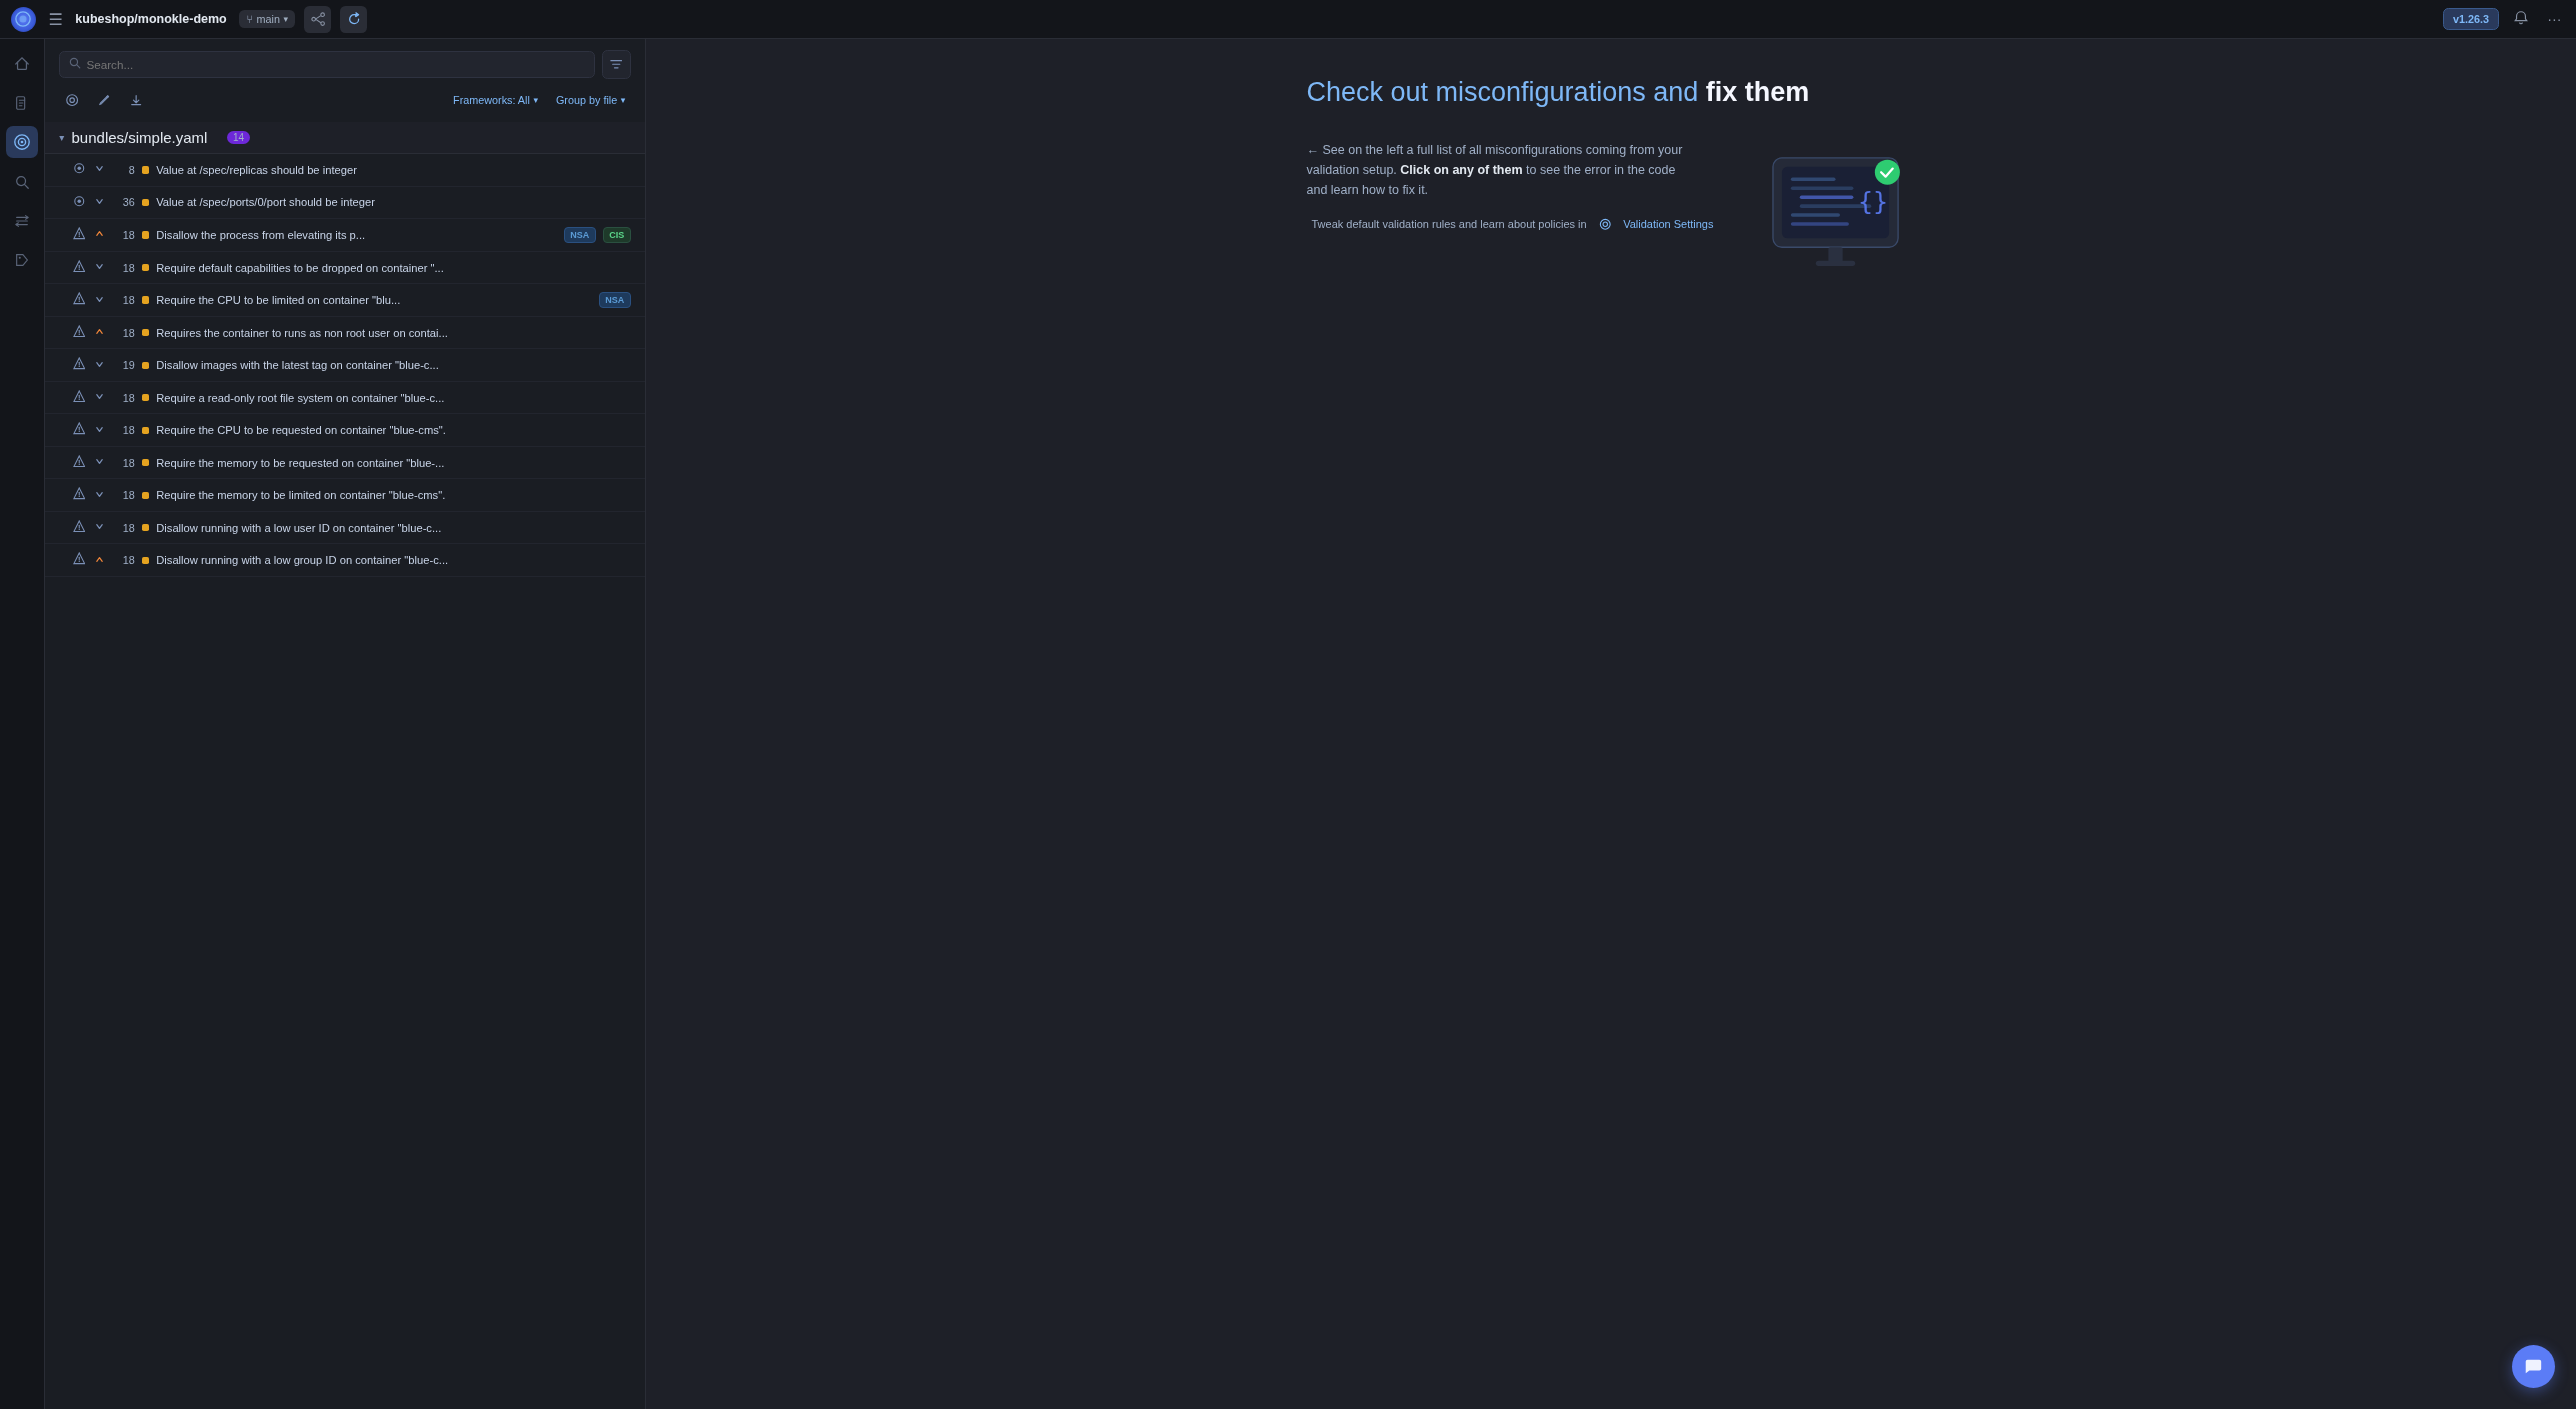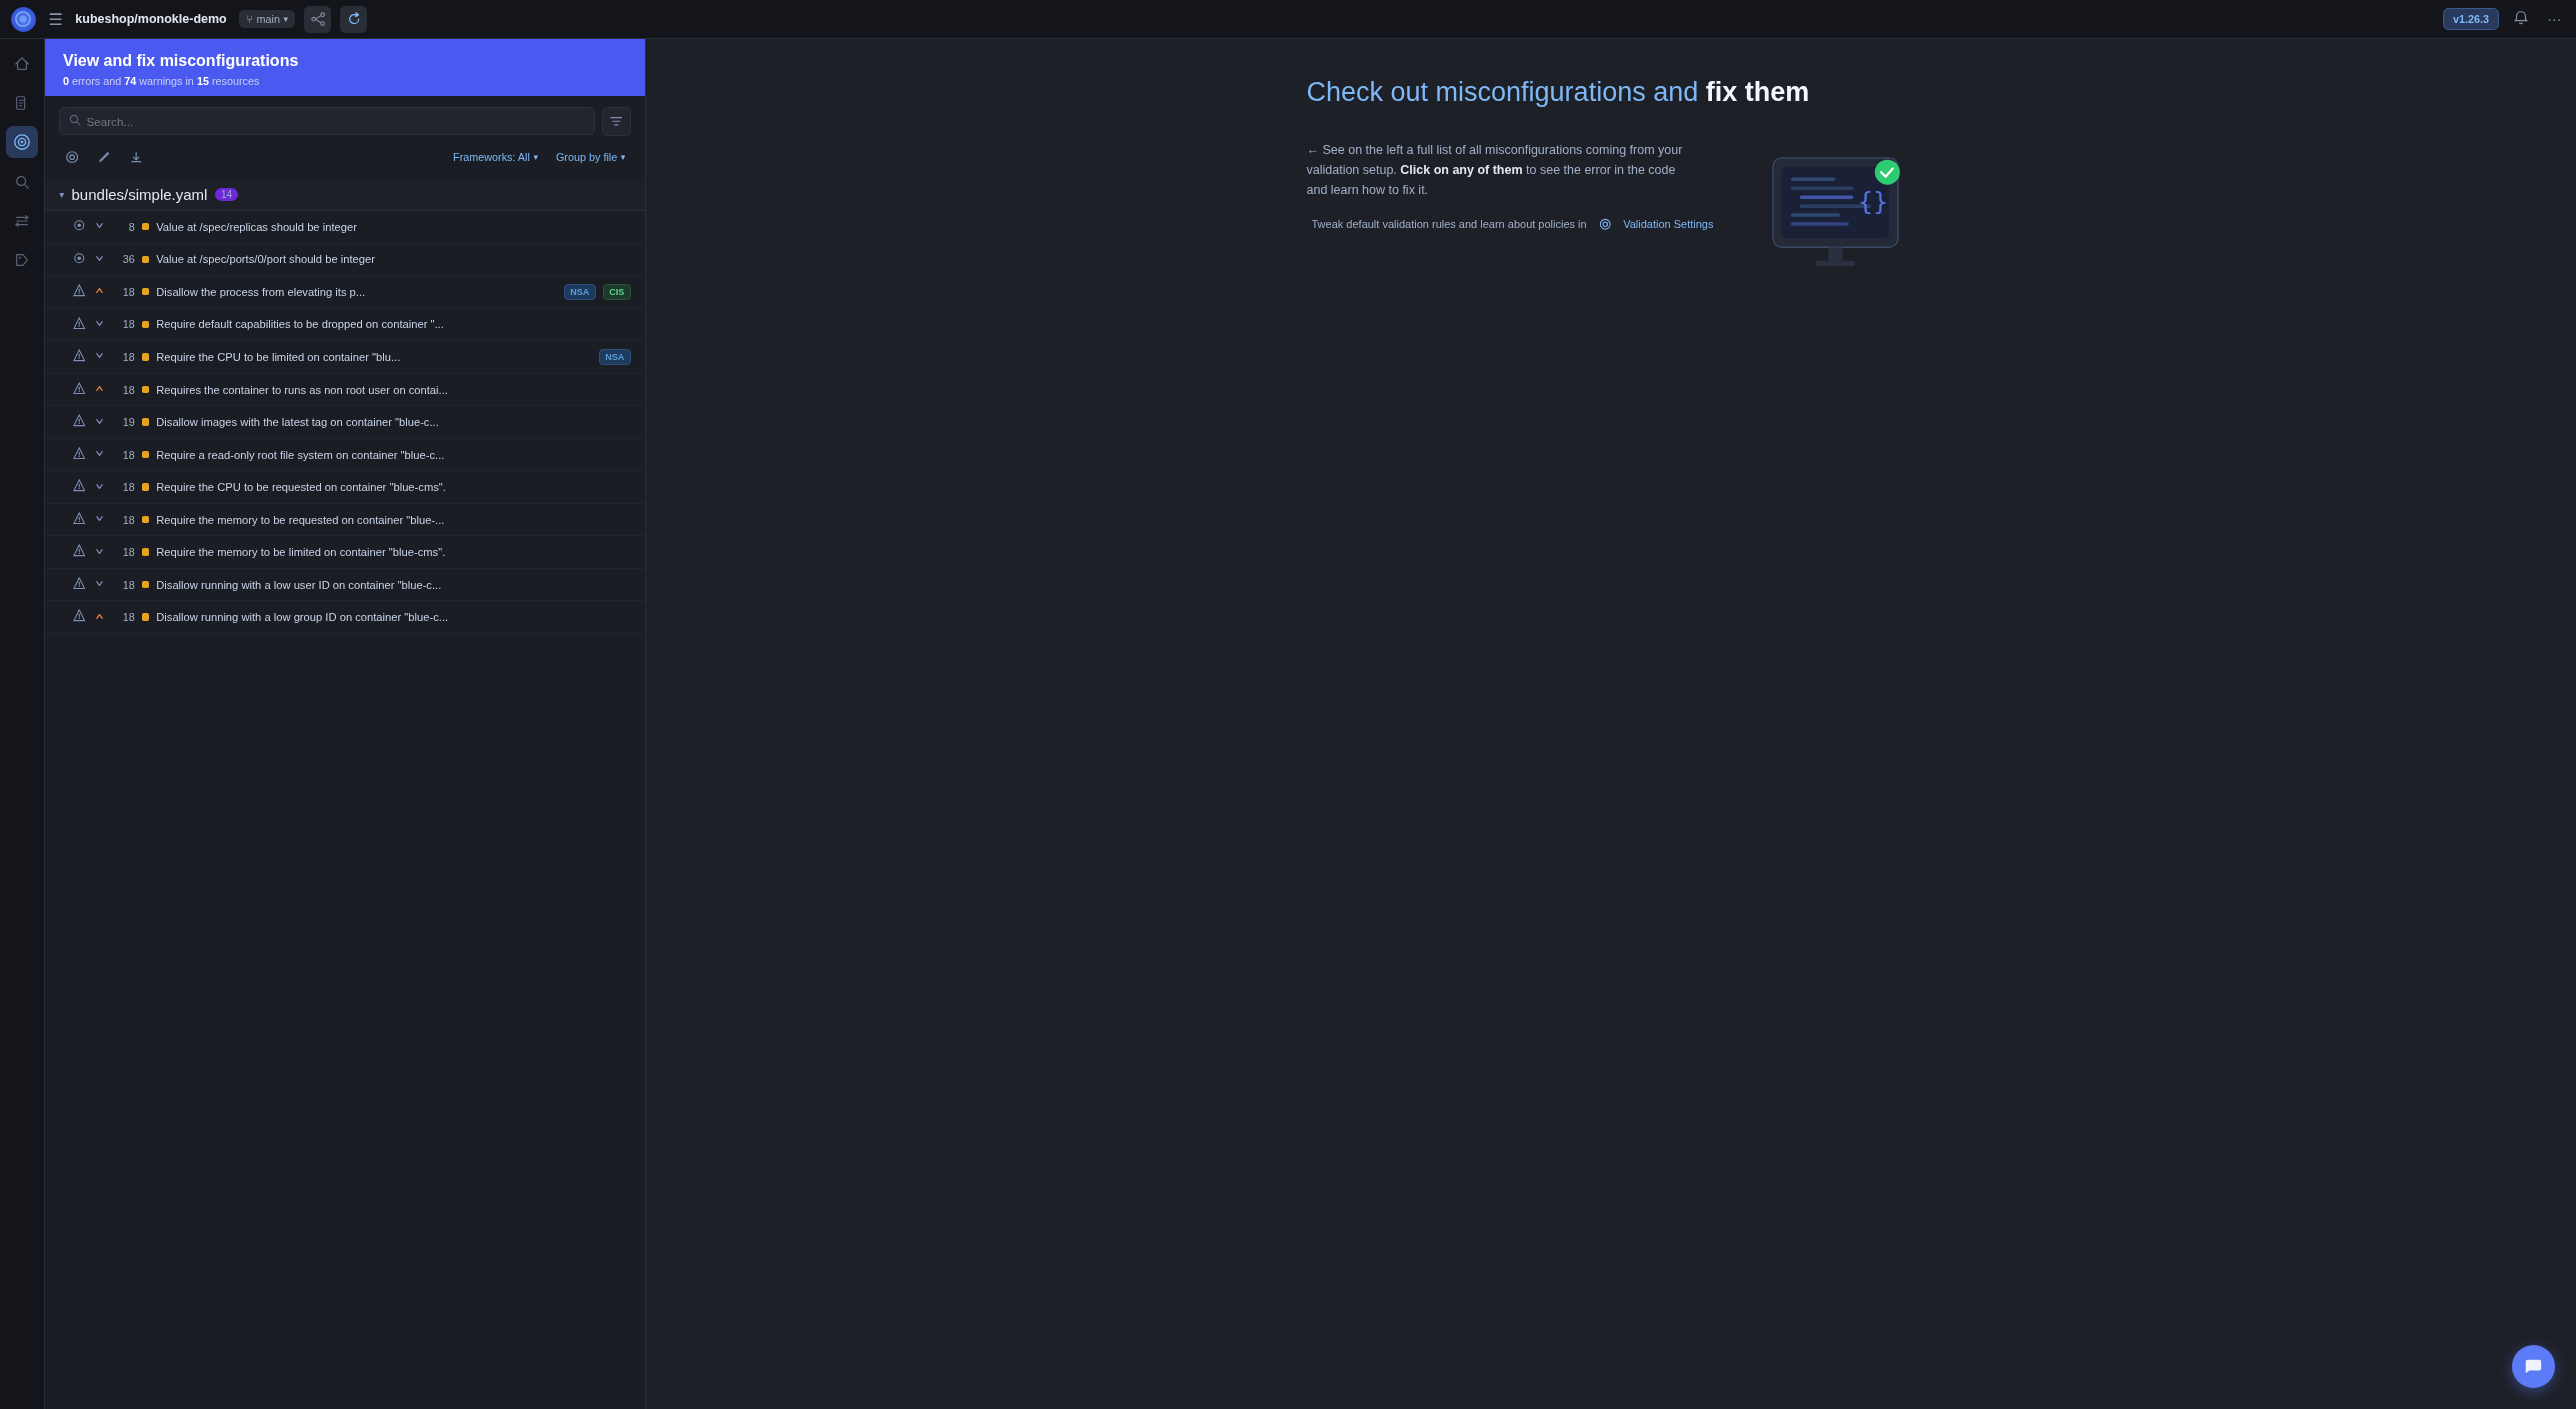--- a/index.html
+++ b/index.html
@@ -158,21 +158,21 @@
     
     .file-group-header {
       display: flex; align-items: center; gap: 7.2px;
       padding: 7.2px 14.3px; background: #1e2028;
       border-bottom: 0.9px solid #2a2d36;
     }
     .file-chevron { color: #7b90b6; font-size: 10px; cursor: pointer; }
     .file-name { color: #e2e8f0; font-size: 15px; font-weight: 500; }
     .file-count {
       background: #6d28d9; color: #a0b0c8; border-radius: 9px;
-      padding: 0.9px 6.3px; font-size: 10px;
+      padding: 0.9px 6.3px; font-size: 10px; margin-left: 12px;
     }
 
     
     .issue-row {
       display: flex; align-items: center; gap: 7.2px;
       padding: 8px 14.3px 8px 27px;
       border-bottom: 0.9px solid #22252e;
       cursor: pointer;
     }
     .issue-icon { font-size: 12.5px; width: 14.3px; text-align: center; }
@@ -319,31 +319,20 @@
     <div class="sidebar-icon">
       <svg width="16" height="16" viewBox="0 0 18 18" fill="none">
           <polygon points="3,3 10,3 15,9 10,15 3,15" stroke="#5a6478" stroke-width="1.3" fill="none"></polygon>
           <circle cx="6.5" cy="6.5" r="1.2" fill="#5a6478"></circle>
         </svg>
     </div>
   </div>
 
   <div class="left-panel">
 
-    <div class="header-banner">
-      <div class="header-banner-title">View and fix misconfigurations</div>
-      <div class="header-banner-subtitle">
-        <span class="num">0</span>
-        <span> errors and </span>
-        <span class="num">74</span>
-        <span> warnings in </span>
-        <span class="num">15</span>
-        <span> resources</span>
-      </div>
-    </div>
 
     <div class="search-toolbar">
       <div class="search-box">
         <span class="search-icon">
           <svg width="11.7" height="11.7" viewBox="0 0 13 13" fill="none">
               <circle cx="5.5" cy="5.5" r="4" stroke="#5a6478" stroke-width="1.3"></circle>
               <line x1="8.5" y1="8.5" x2="12" y2="12" stroke="#5a6478" stroke-width="1.3" stroke-linecap="round"></line>
             </svg>
         </span>
         <input class="search-input" type="text" placeholder="Search..." style="">

